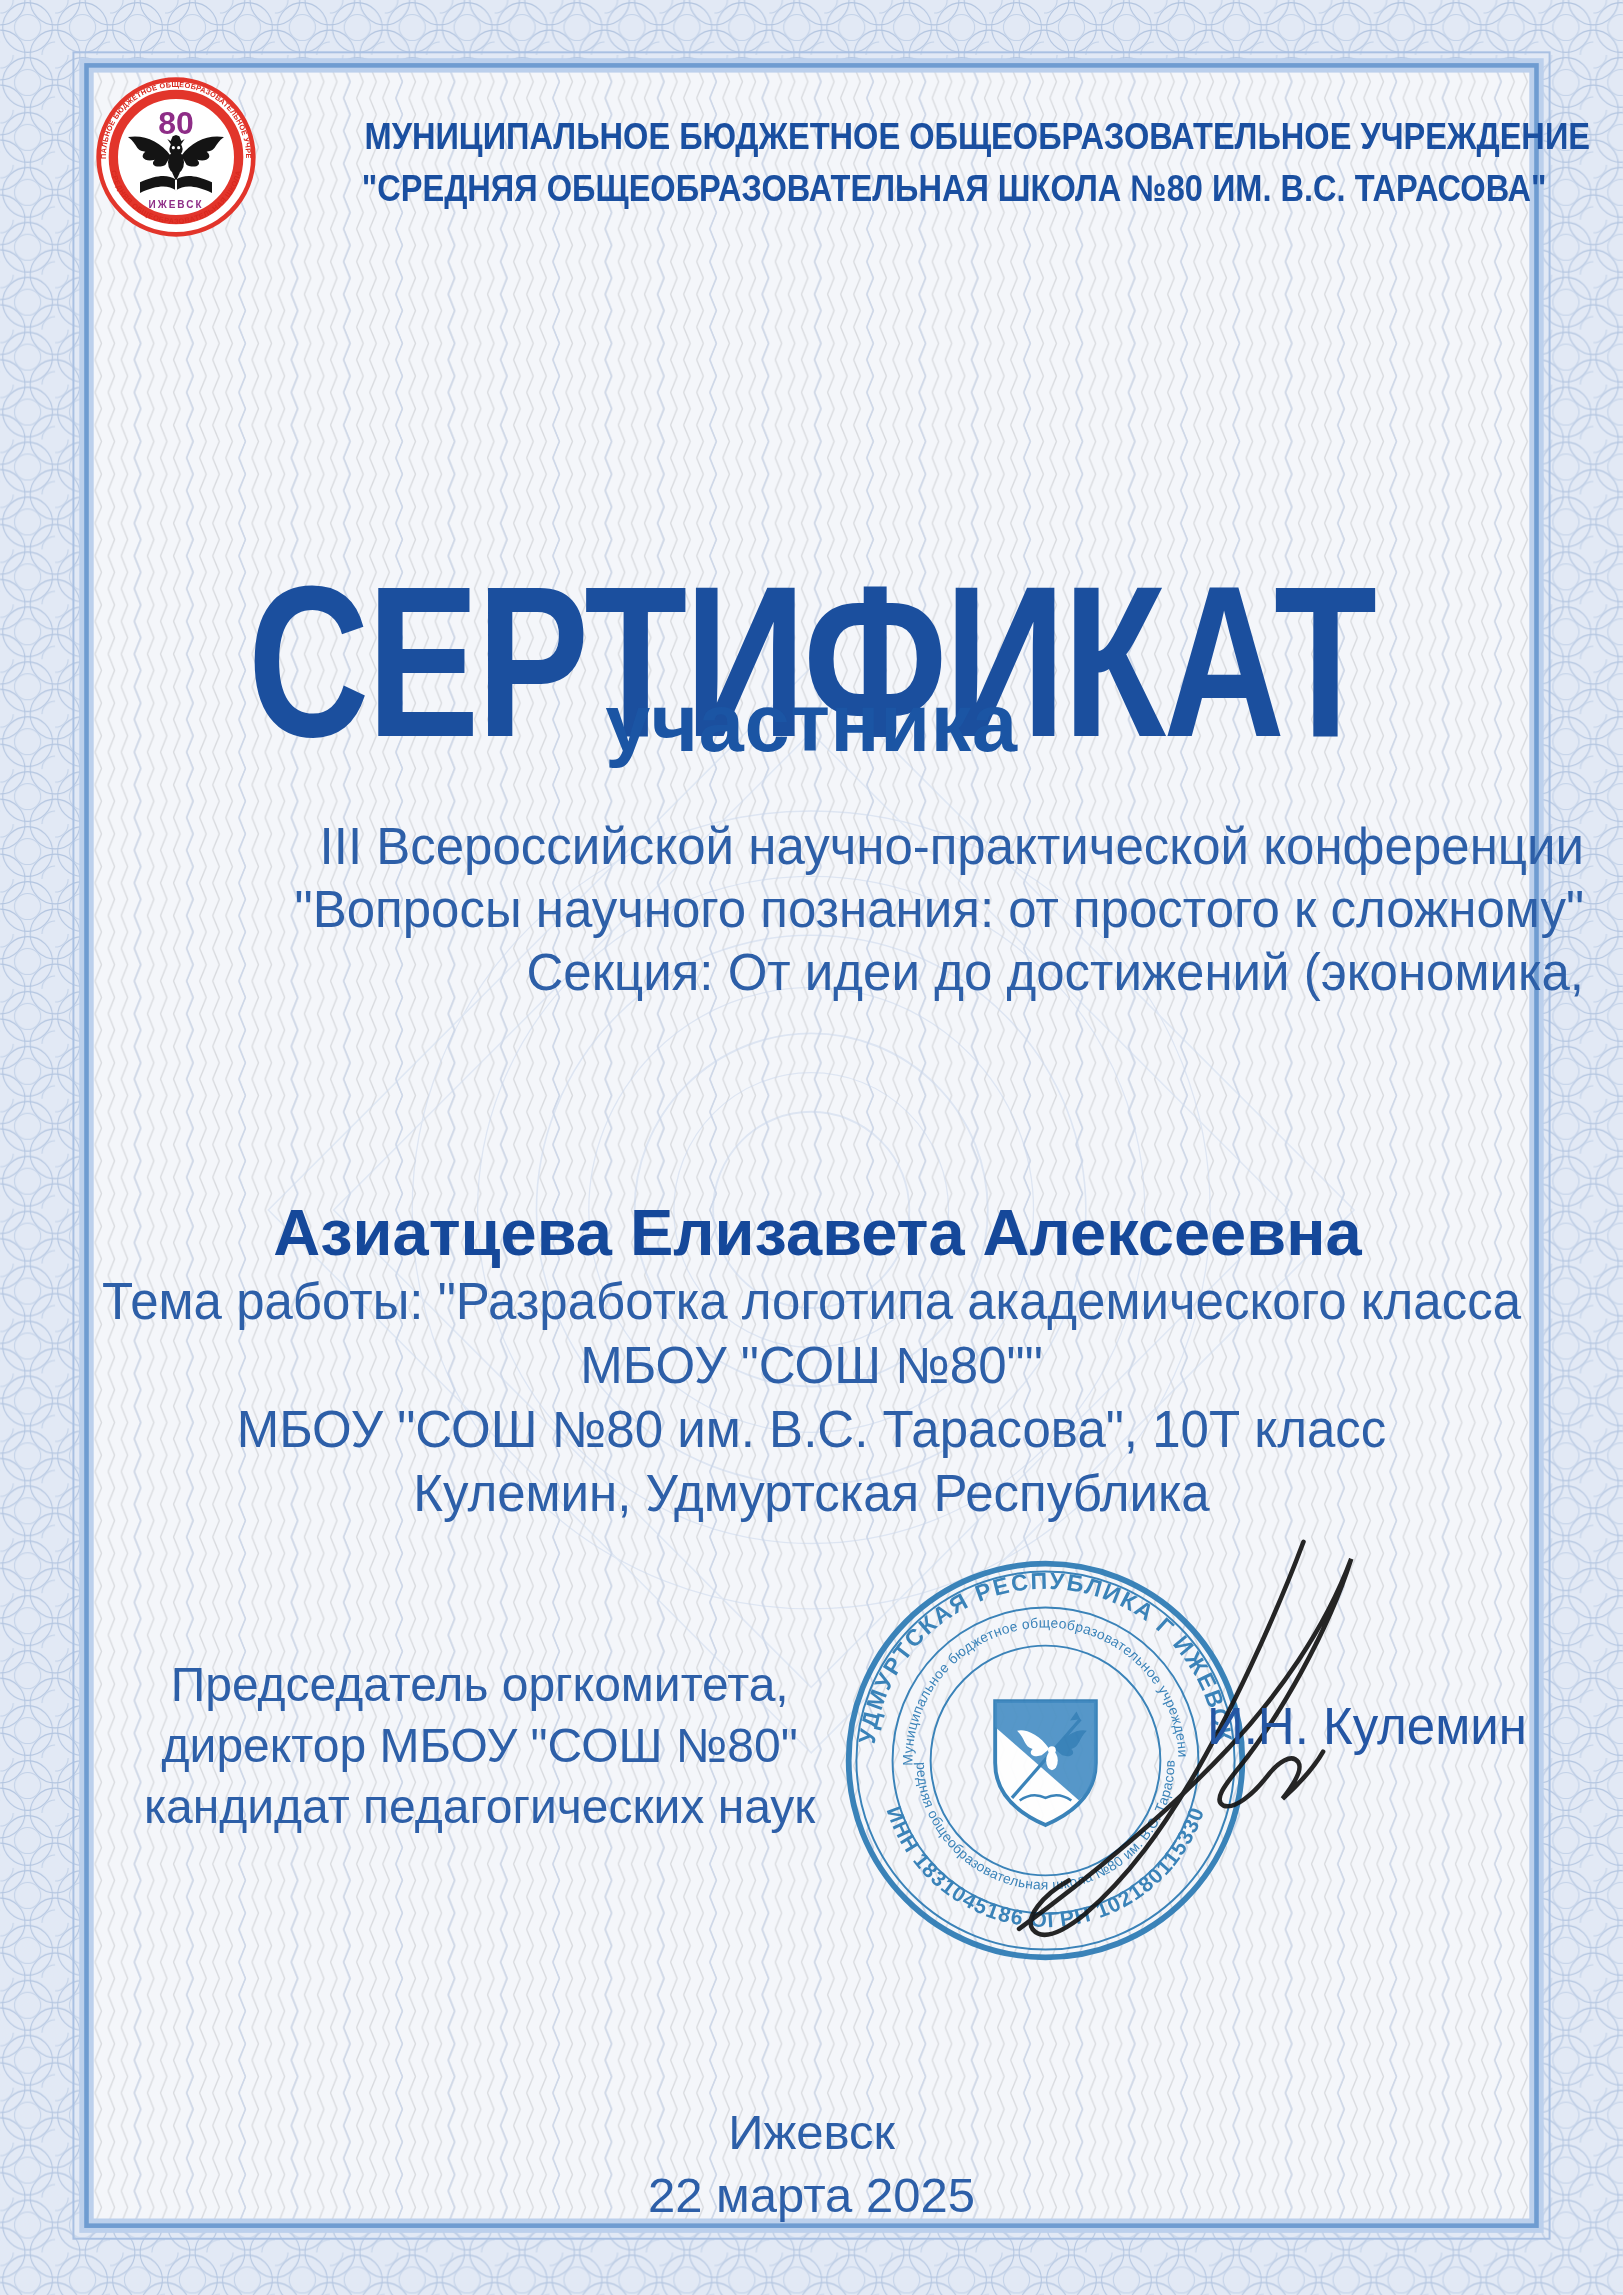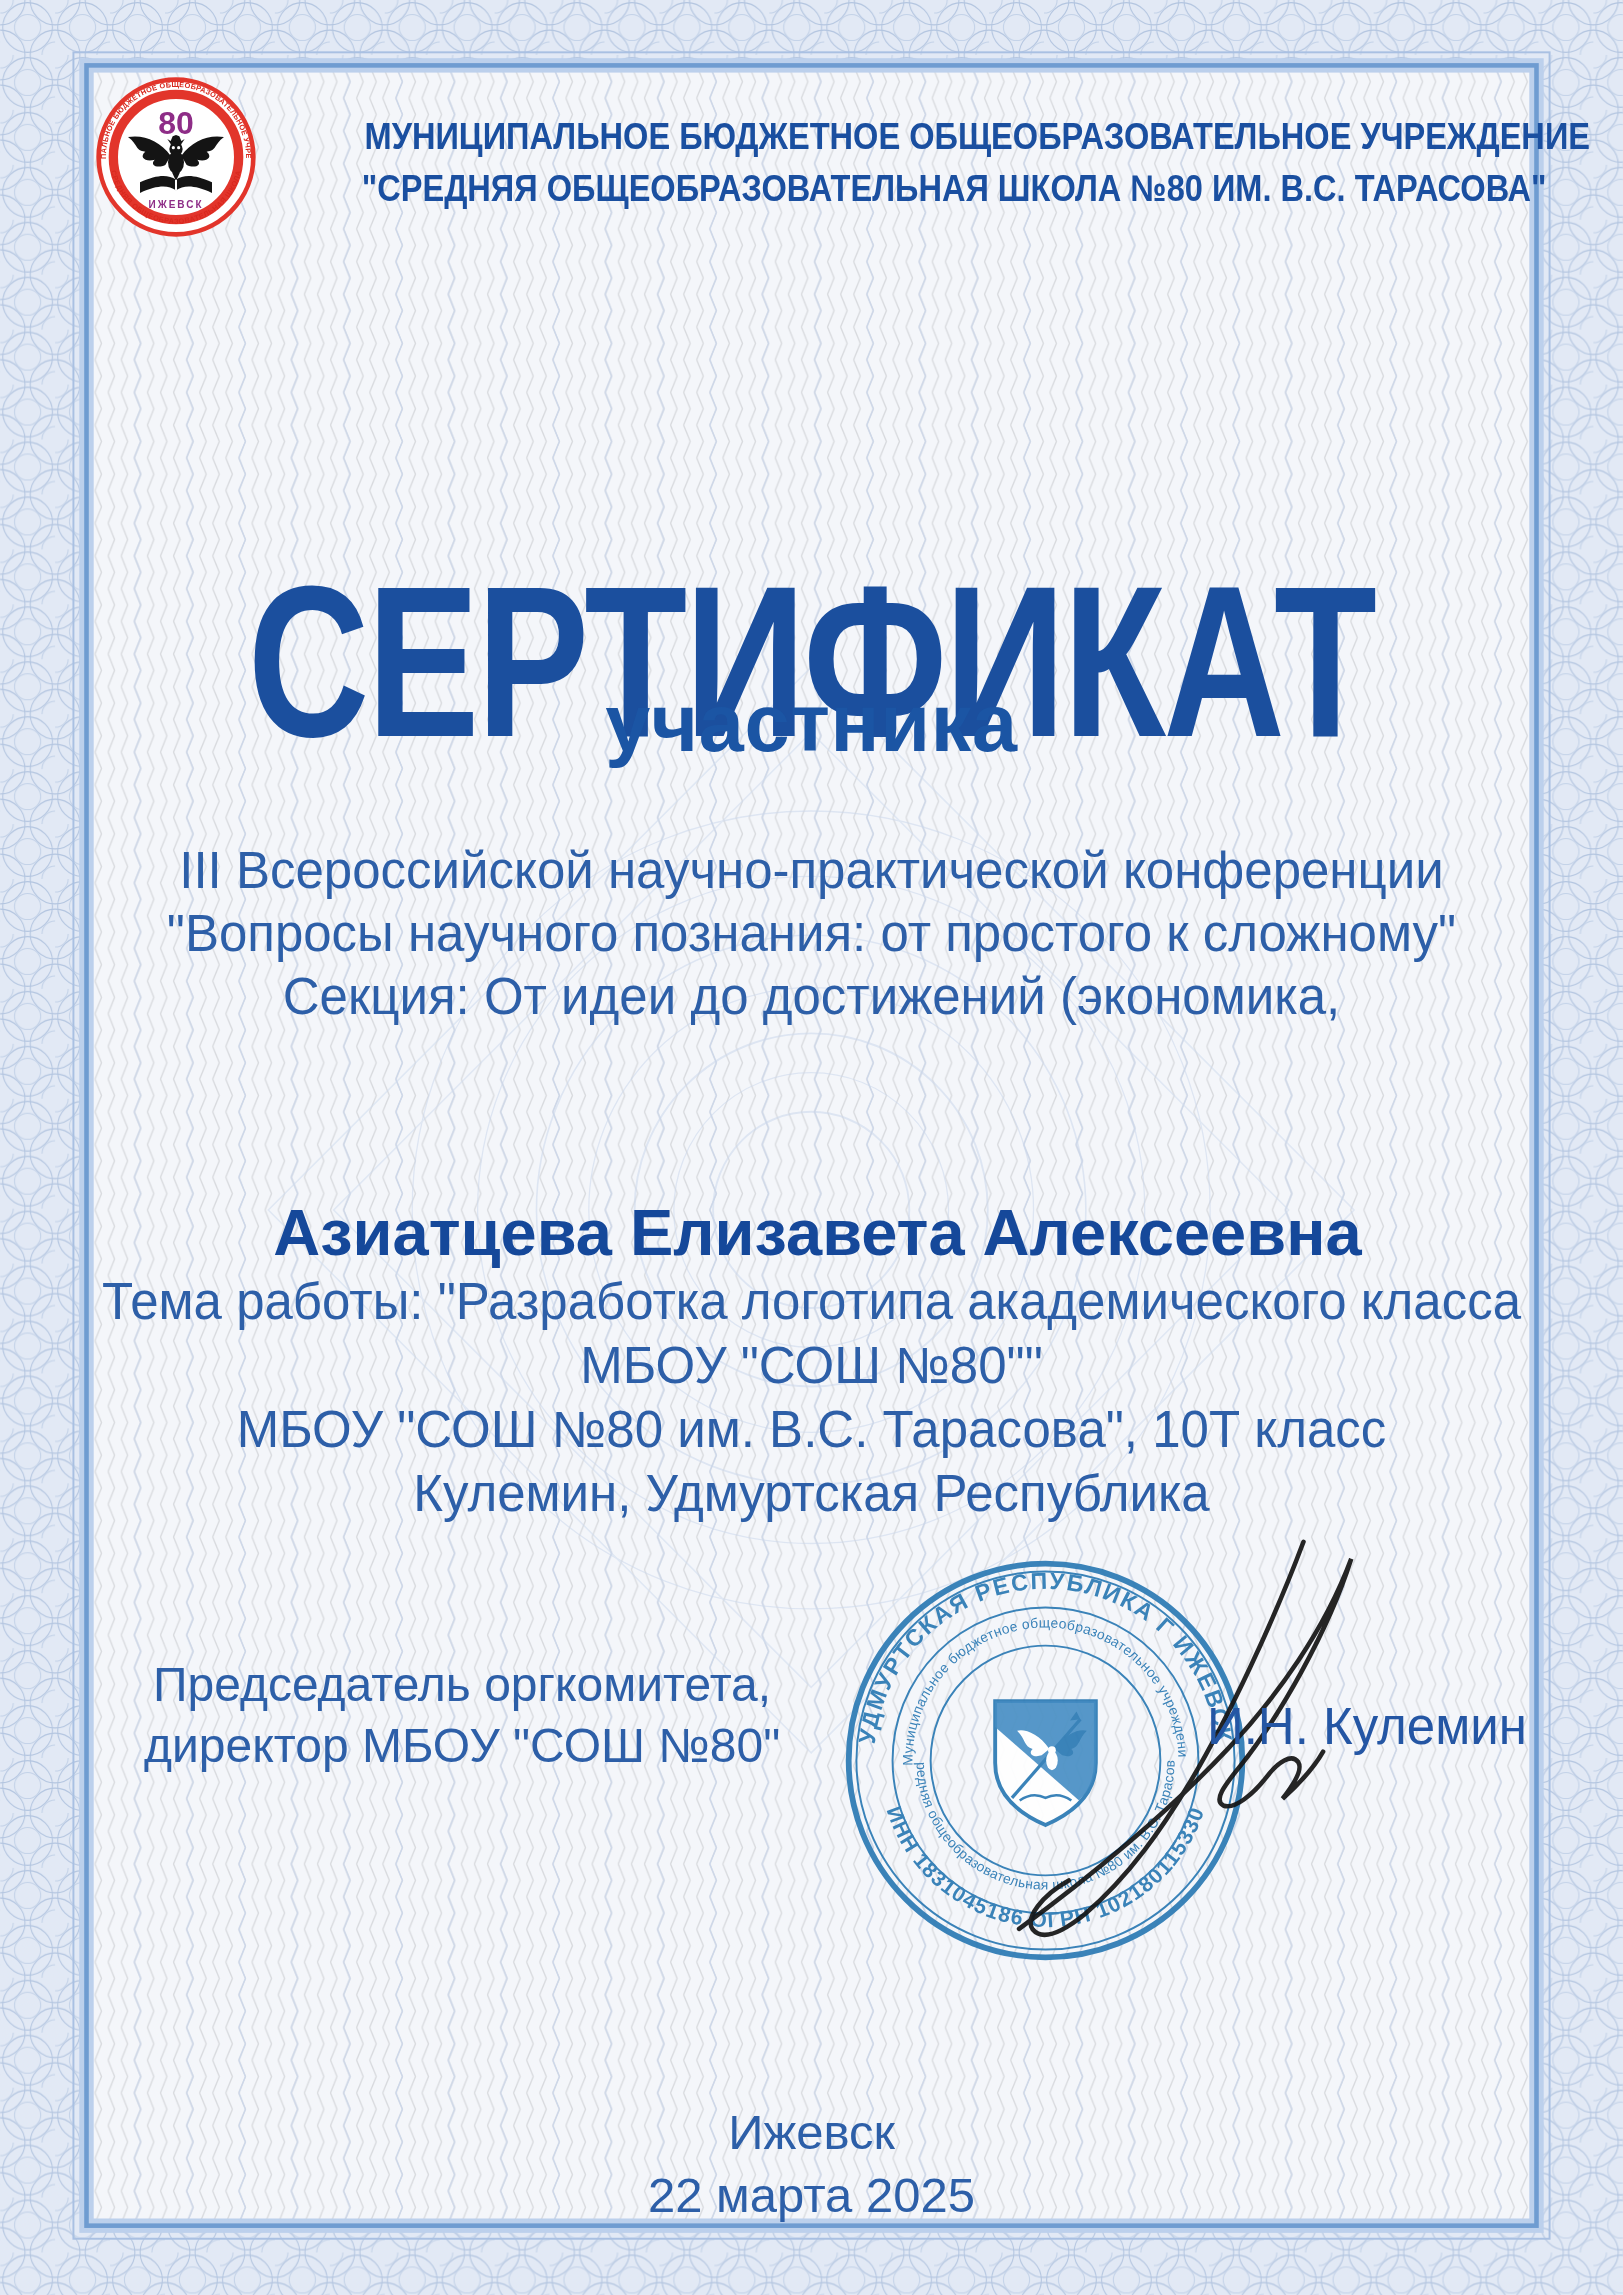--- a/index.html
+++ b/index.html
@@ -8,22 +8,22 @@
   .page svg.bg{position:absolute;left:0;top:0;width:1623px;height:2295px;display:block;}
   .abs{position:absolute;z-index:2;}
   .center{left:0;right:0;text-align:center;}
   .org{left:281px;right:98px;top:111px;text-align:center;color:#1a4fa0;
        font-weight:bold;font-size:37px;line-height:52px;}
   .org .cond{display:inline-block;transform:scaleX(.88);white-space:nowrap;}
   .title-line{top:553px;}
   .title-line .t{display:inline-block;font-size:216px;line-height:1;font-weight:bold;
        color:#1b4f9e;transform:scaleX(.78);letter-spacing:-3.3px;white-space:nowrap;}
   .subtitle{top:677px;font-size:81px;font-weight:bold;color:#1b55a4;letter-spacing:0.7px;}
-  .conf{left:39px;right:39px;top:815px;text-align:center;font-size:51px;
-        line-height:63px;color:#2d5fa8;margin-top:24px;}
+  .conf{left:39px;right:39px;top:815px;text-align:right;font-size:51px;
+        line-height:63px;color:#2d5fa8;}
   .name{top:1195px;font-size:65px;font-weight:bold;color:#15489a;padding-left:12px;}
   .work{left:39px;right:39px;top:1270px;text-align:center;font-size:51px;
         line-height:64px;color:#2d5fa8;}
   .sig-block{left:144px;top:1654px;font-size:48px;line-height:61px;color:#2d5fa8;text-align:center;}
   .kulemin{left:1207px;top:1697px;font-size:51px;color:#2456a4;}
   .footer{top:2101px;font-size:49px;line-height:63px;color:#2d5fa8;}
   .logo-wrap{left:96px;top:77px;width:160px;height:160px;}
   .stamp-wrap{left:839px;top:1554px;width:413px;height:413px;opacity:.94;}
   .sign-wrap{left:921px;top:1522px;width:510px;height:445px;}
   .nowrap{white-space:nowrap;}
@@ -141,20 +141,21 @@
   <div class="abs work">
     <div class="nowrap">Тема работы: "Разработка логотипа академического класса</div>
     <div class="nowrap">МБОУ "СОШ №80""</div>
     <div class="nowrap">МБОУ "СОШ №80 им. В.С. Тарасова", 10Т класс</div>
     <div class="nowrap">Кулемин, Удмуртская Республика</div>
   </div>
 
   <div class="abs sig-block">
     <div>Председатель оргкомитета,</div>
     <div>директор МБОУ "СОШ №80"</div>
+    <div>кандидат педагогических наук</div>
   </div>
 
   <div class="abs stamp-wrap">
     <svg viewBox="0 0 640 640" width="413" height="413" xmlns="http://www.w3.org/2000/svg">
       <defs>
         <path id="stOutTop" d="M 54,320 A 266,266 0 1 1 586,320" fill="none"></path>
         <path id="stOutBot" d="M 62,320 A 258,258 0 1 0 578,320" fill="none"></path>
         <path id="stInTop" d="M 114,320 A 206,206 0 1 1 526,320" fill="none"></path>
         <path id="stInBot" d="M 120,320 A 200,200 0 1 0 520,320" fill="none"></path>
       </defs>

